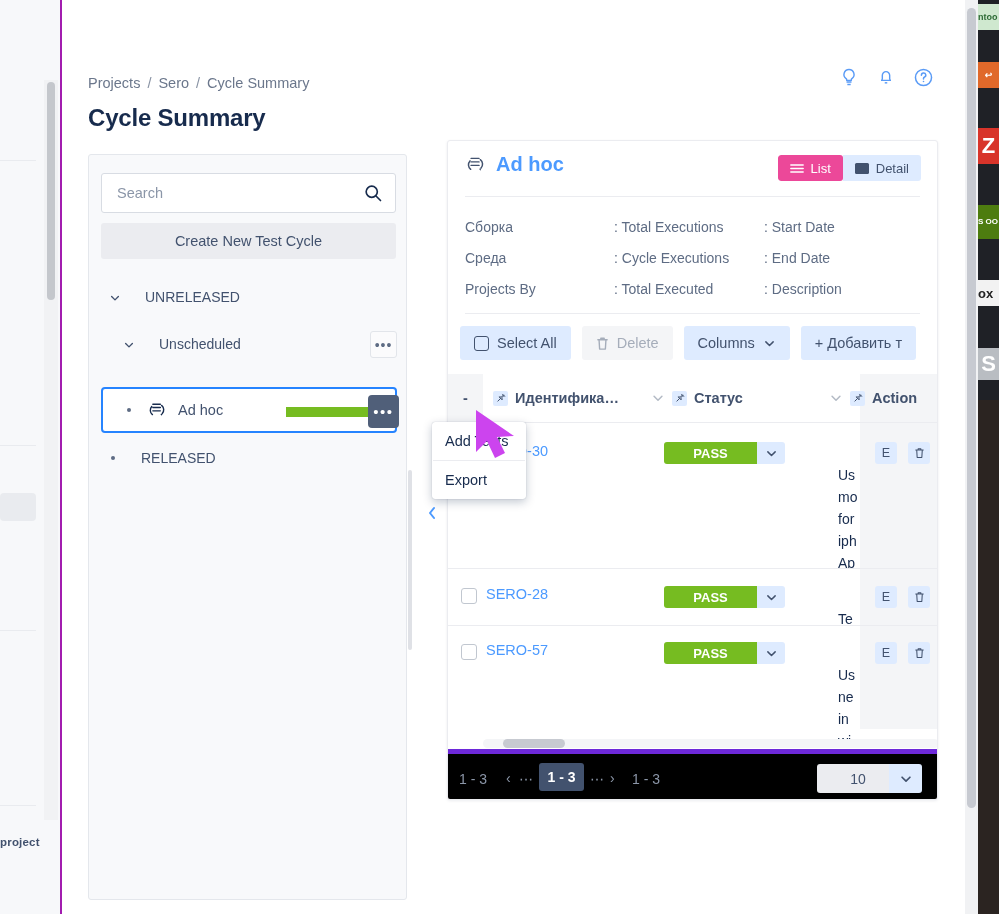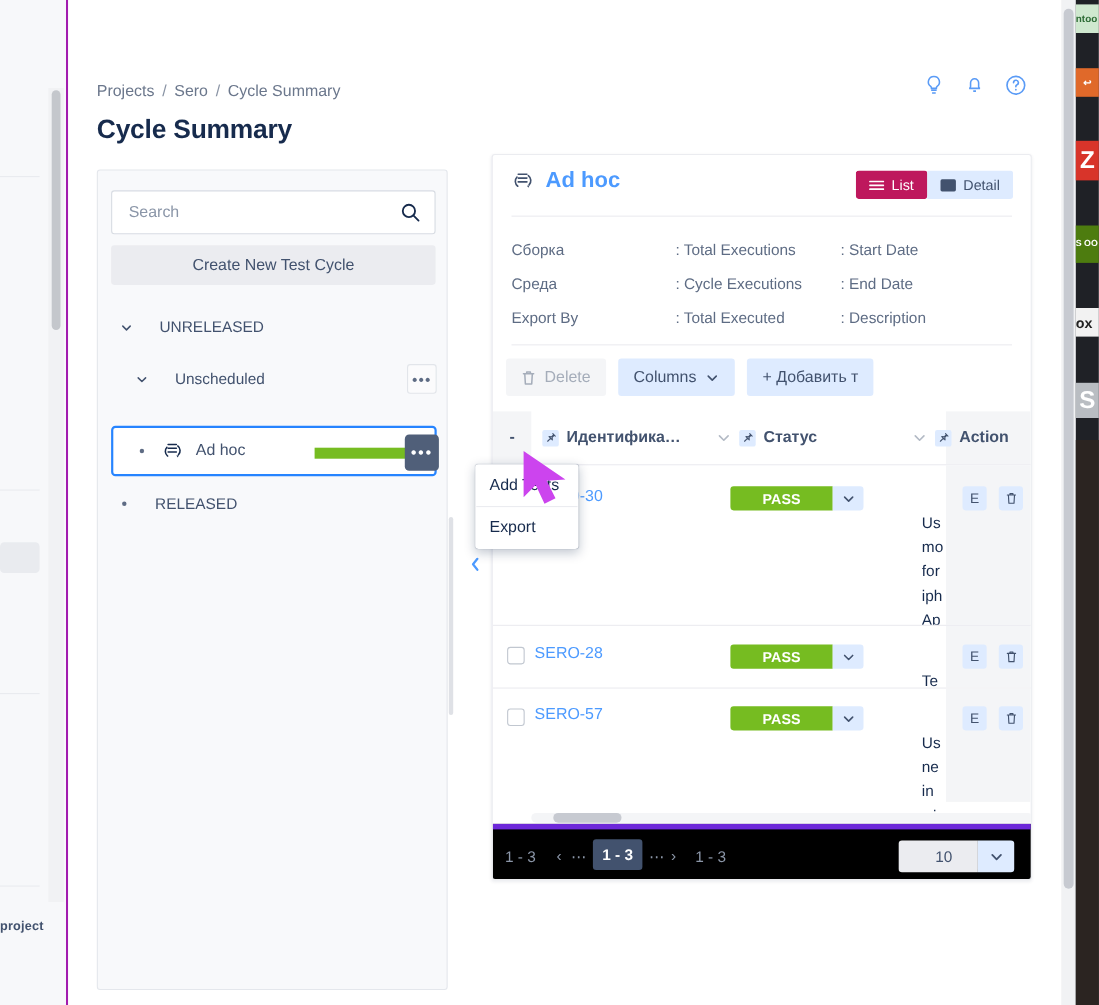--- a/index.html
+++ b/index.html
@@ -96,21 +96,21 @@
     background:#fff; border:1px solid #ebecf0; border-radius:3px;
     box-shadow:0 1px 3px rgba(9,30,66,.08); overflow:hidden; }
 
   .mc-head { position:relative; height:56px; }
   .mc-title { position:absolute; left:17px; top:12px; display:flex; align-items:center; }
   .mc-title .ticon { width:21px; height:21px; margin-right:10px; }
   .mc-title .ttext { font-size:20px; color:#4c9aff; font-weight:bold; }
 
   .viewtoggle { position:absolute; right:16px; top:14px; display:flex; border-radius:3px; overflow:hidden; }
   .vt { height:26px; display:flex; align-items:center; gap:7px; padding:0 12px; font-size:13px; cursor:pointer; }
-  .vt.active { background:#be185d; color:#fff; border-radius:3px; }
+  .vt.active { background:#ec4899; color:#fff; border-radius:3px; }
   .vt.inactive { background:#deebff; color:#42526e; }
 
   .mc-divider { position:absolute; left:17px; right:17px; height:1px; background:#ebecf0; }
 
   .meta { position:absolute; left:17px; top:70px; right:17px; }
   .meta-row { display:flex; height:31px; align-items:center; font-size:14px; color:#5e6c84; }
   .meta-c1 { width:149px; }
   .meta-c2 { width:150px; }
   .meta-c3 { flex:1; }
 
@@ -327,29 +327,33 @@
         <span class="meta-c1">Сборка</span>
         <span class="meta-c2">: Total Executions</span>
         <span class="meta-c3">: Start Date</span>
       </div>
       <div class="meta-row">
         <span class="meta-c1">Среда</span>
         <span class="meta-c2">: Cycle Executions</span>
         <span class="meta-c3">: End Date</span>
       </div>
       <div class="meta-row">
-        <span class="meta-c1">Export By</span>
+        <span class="meta-c1">Projects By</span>
         <span class="meta-c2">: Total Executed</span>
         <span class="meta-c3">: Description</span>
       </div>
     </div>
 
     <div class="mc-divider" style="top:172px;"></div>
 
     <div class="toolbar">
+      <div class="tb-btn">
+        <span style="width:15px;height:15px;border:1.7px solid #42526e;border-radius:3px;display:inline-block;"></span>
+        <span>Select All</span>
+      </div>
       <div class="tb-btn disabled">
         <svg width="13" height="15" viewBox="0 0 14 16" fill="none" stroke="#a5adba" stroke-width="1.5">
           <path d="M2 4h10M5.2 4V2.3h3.6V4M3.3 4l.6 10h6.2l.6-10" stroke-linecap="round" stroke-linejoin="round"></path>
         </svg>
         <span>Delete</span>
       </div>
       <div class="tb-btn">
         <span>Columns</span>
         <svg width="13" height="13" viewBox="0 0 16 16" fill="none" stroke="#42526e" stroke-width="1.8">
           <path d="M3.5 6 8 10.5 12.5 6" stroke-linecap="round" stroke-linejoin="round"></path>

